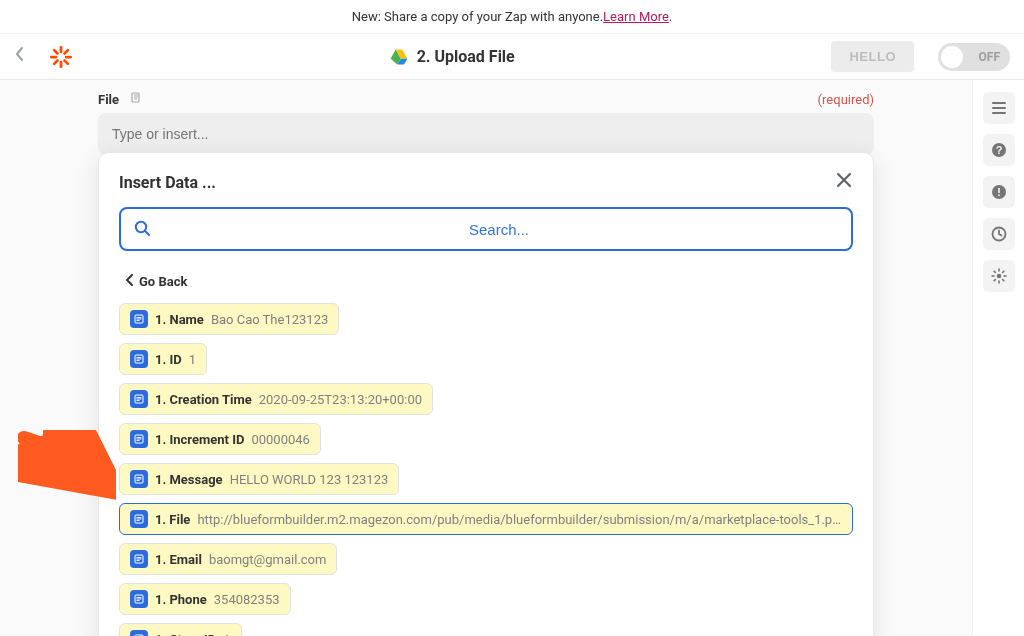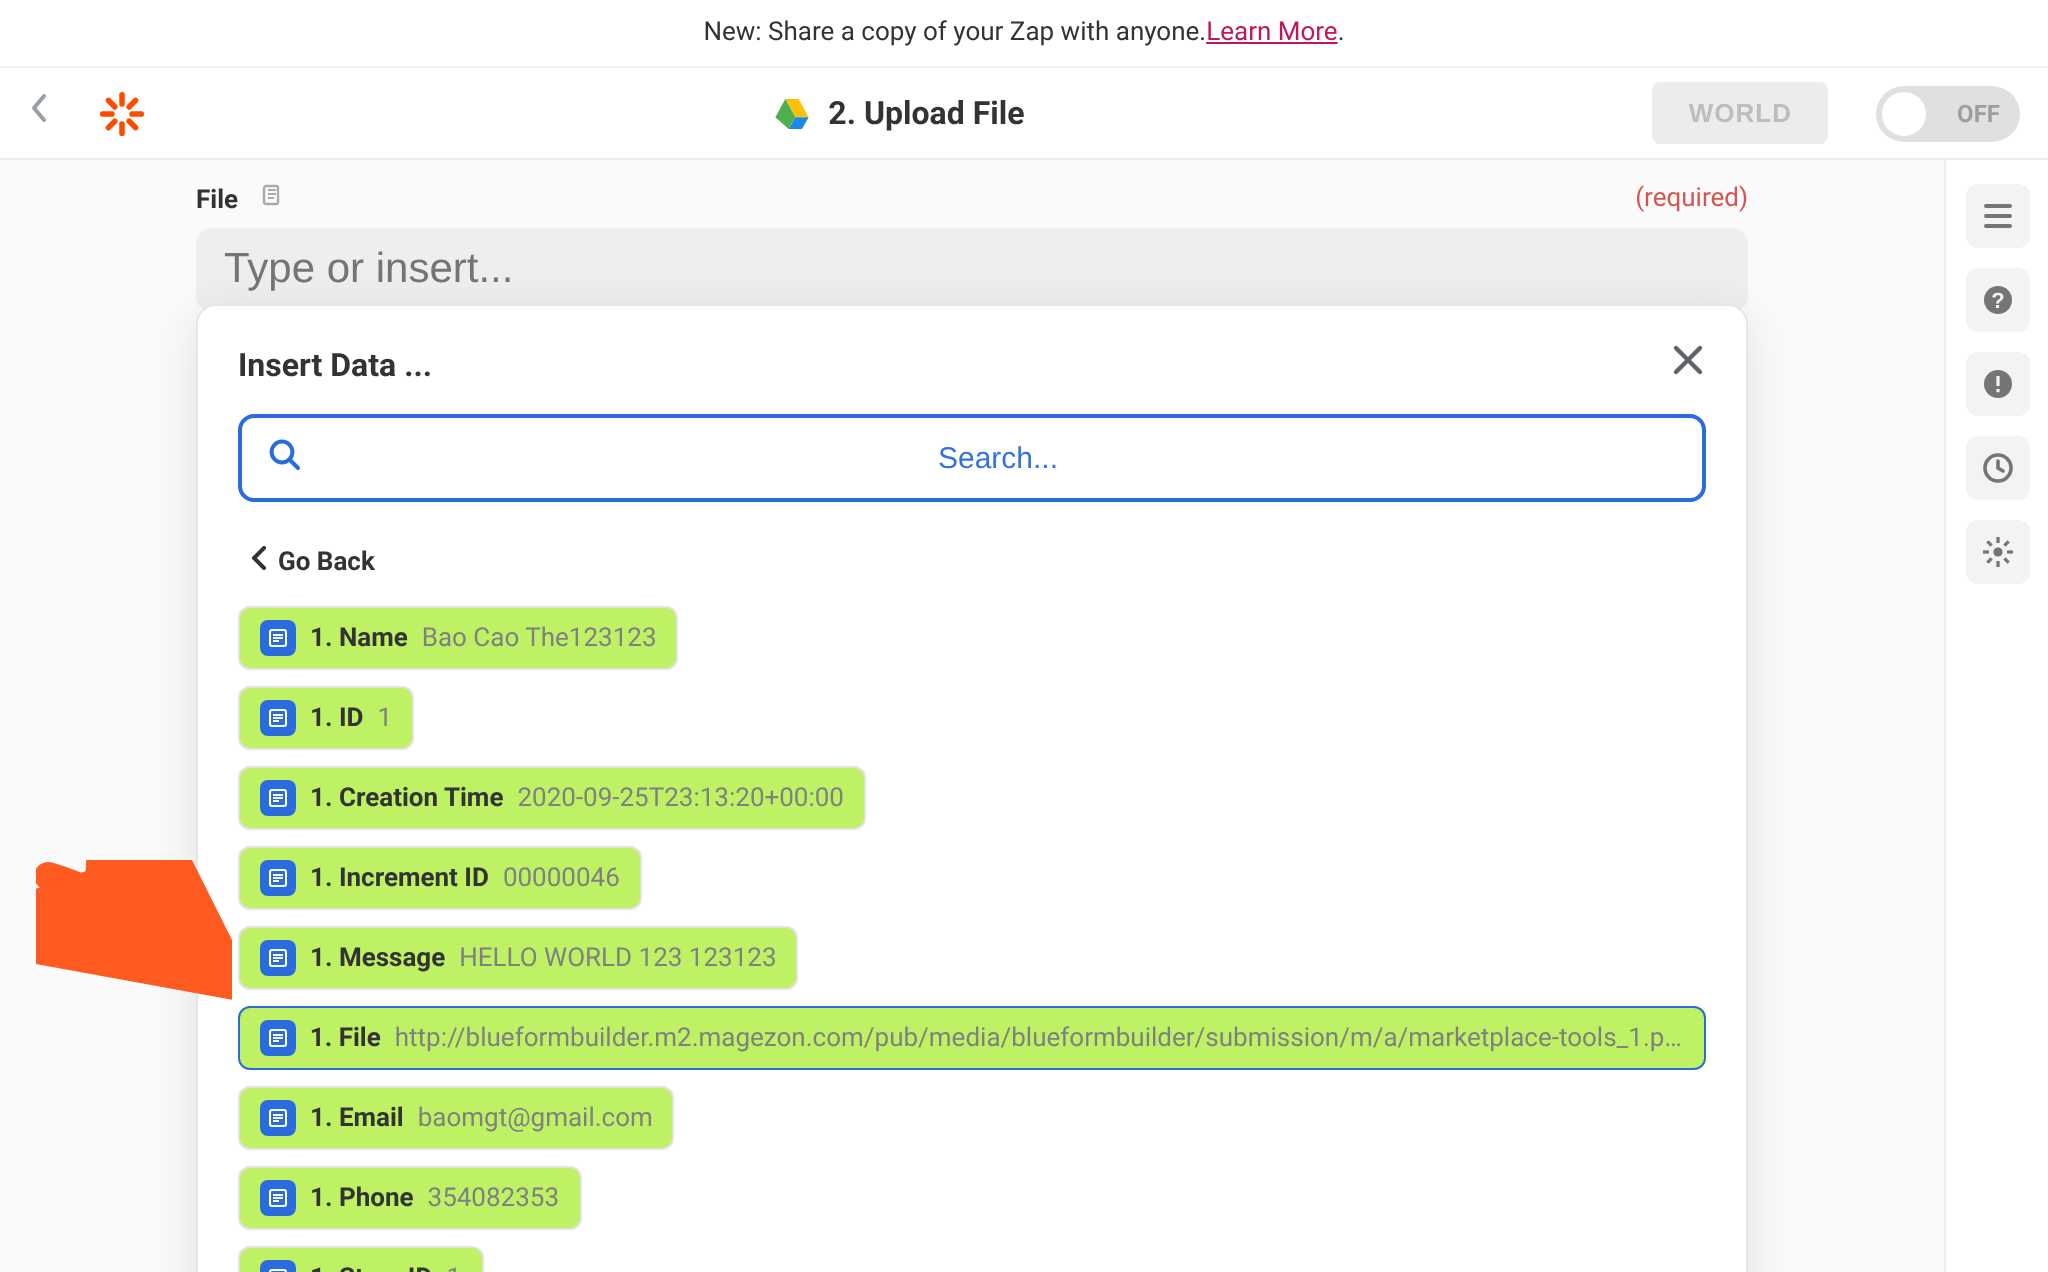--- a/index.html
+++ b/index.html
@@ -96,21 +96,21 @@
     width: 776px;
   }
   .field-label-row {
     display:flex;justify-content:space-between;font-size:13px;margin-bottom:6px;
   }
   .field-label-row .lbl { font-weight:700; color:#333; display:flex;align-items:center;gap:11px;}
   .copy-icon{color:#aaa;}
   .req { color:#d9534f; }
   .file-input {
     width:100%; height:42px;border-radius:8px;background:#eee;border:none;
-    padding:0 14px;color:#a21caf;font-size:21px;
+    padding:0 14px;color:#a21caf;font-size:14px;
   }
   .dropdown-panel {
     position:absolute;
     left:98px;
     top:152px;
     width:776px;
     background:#fff;
     border-radius:10px;
     border:1px solid #e6e6e6;
     box-shadow:0 6px 24px rgba(0,0,0,0.10);
@@ -135,21 +135,21 @@
   .search-input::placeholder{color:#2a6cde;opacity:0.95;}
   .goback-row{
     display:flex;align-items:center;gap:4px;font-weight:700;font-size:13px;
     padding:6px 6px 14px; cursor:pointer;
   }
   .goback-chevron{font-size:14px;color:#333;}
   .pill-list{display:flex;flex-direction:column;gap:8px;align-items:flex-start;}
   .pill{
     display:inline-flex;align-items:center;gap:7px;
     border:1px solid #e2e2e2;border-radius:6px;
-    padding:6px 10px;background:#bef264;cursor:pointer;
+    padding:6px 10px;background:#fef9c3;cursor:pointer;
     font-size:13px;
     max-width:100%;
   }
   .pill.selected{border-color:#2a6cde;}
   .pill-icon{
     width:18px;height:18px;border-radius:4px;background:#2a6cde;
     display:flex;align-items:center;justify-content:center;color:#fff;font-size:11px;
   }
   .pill-label{font-weight:700;color:#333;white-space:nowrap;}
   .pill-value{color:#808080;white-space:nowrap;overflow:hidden;text-overflow:ellipsis;}
@@ -190,21 +190,21 @@
   <div class="title-area">
     <span class="gdrive-icon">
       <svg viewBox="0 0 24 24">
           <polygon points="8,3 16,3 22,14 14,14" fill="#ffc107"></polygon>
           <polygon points="14,14 22,14 18,21 10,21" fill="#1e88e5"></polygon>
           <polygon points="8,3 14,14 10,21 2,14" fill="#4caf50"></polygon>
         </svg>
     </span>
     <span>2. Upload File</span>
   </div>
-  <button class="btn-share">WORLD</button>
+  <button class="btn-share">HELLO</button>
   <div class="switch">
     <span>OFF</span>
   </div>
 </div>
 
 <div class="right-rail">
   <button class="rail-btn">
     <svg width="16" height="16" viewBox="0 0 16 16">
         <path d="M2 3h12M2 8h12M2 13h12" stroke="#757575" stroke-width="2" stroke-linecap="round"></path>
       </svg>

